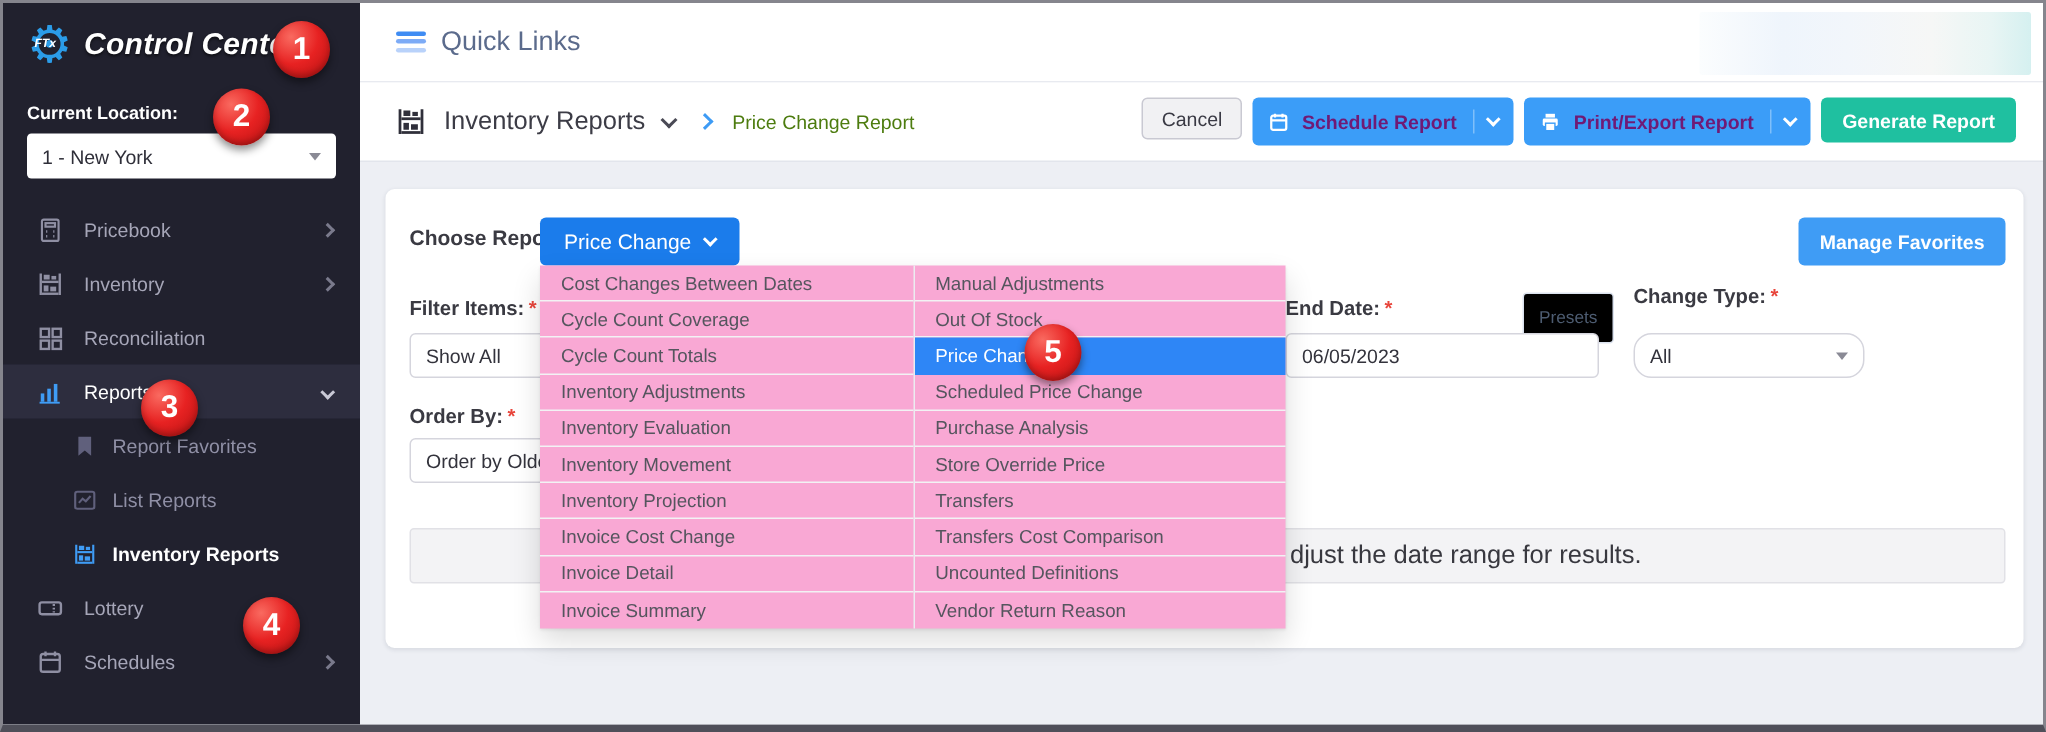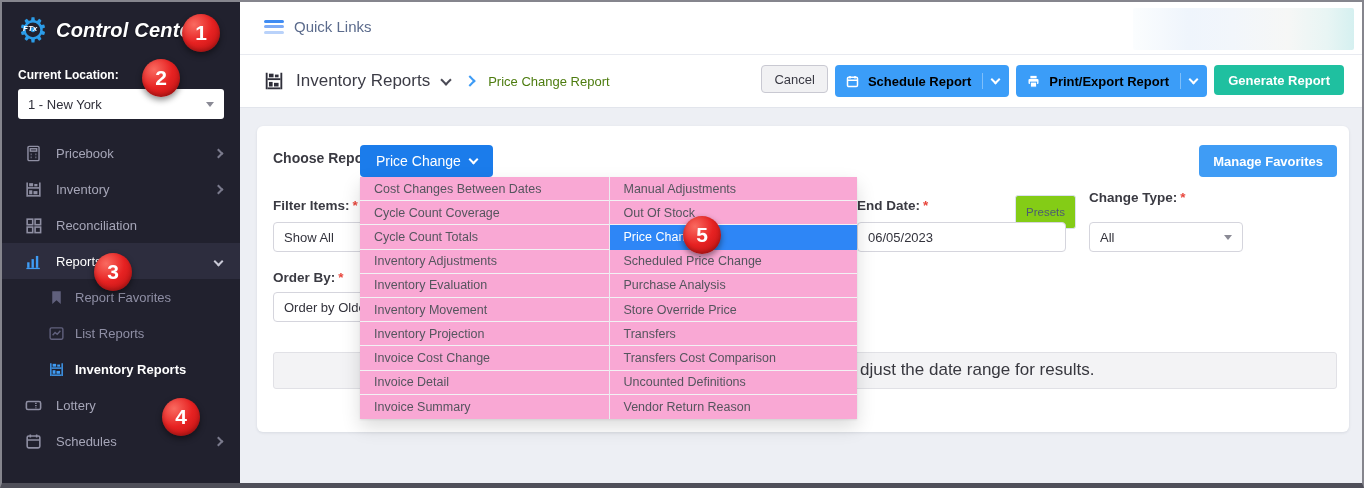--- a/index.html
+++ b/index.html
@@ -37,52 +37,52 @@
     background:radial-gradient(circle at 32% 28%, #f96a60 0%, #e72222 48%, #b51111 100%);
     box-shadow:0 3px 6px rgba(0,0,0,.45), inset 0 -2px 4px rgba(0,0,0,.25);
     color:#fff; font-size:21px; font-weight:bold; display:flex; align-items:center; justify-content:center; }
 
   
   .topbar{ position:absolute; left:238px; right:0; top:0; height:53px; background:#fff; border-bottom:1px solid #e8eaf0; }
   .ql{ position:absolute; left:24px; top:15px; display:flex; align-items:center; cursor:pointer; }
   .burger{ width:20px; margin-right:10px; }
   .burger div{ height:3px; border-radius:2px; margin:2.5px 0; }
   .burger .b1{ background:#3f8cf3; } .burger .b2{ background:#7dabf6; } .burger .b3{ background:#b9d2fa; }
-  .ql-text{ font-size:15px; color:#5b6b8c; }
+  .ql-text{ font-size:18px; color:#5b6b8c; }
   .redacted{ position:absolute; right:8px; top:6px; width:221px; height:42px; border-radius:2px;
     background:linear-gradient(90deg,#fbfdfe 0%,#eff5fc 25%,#f2f6fb 45%,#f6f7f6 70%,#e8f5f4 88%,#d5f0f0 100%); }
 
   
   .header{ position:absolute; left:238px; right:0; top:53px; height:53px; background:#fff; border-bottom:1px solid #e2e5ec; display:flex; align-items:center; padding:0 18px 0 23px; }
   .h-ico{ width:22px; height:22px; color:#2f2f3a; }
   .h-title{ font-size:17px; color:#3c3c46; margin-left:11px; }
   .h-chev{ width:8px; height:8px; border-right:2px solid #4a4a55; border-bottom:2px solid #4a4a55; transform:rotate(45deg); margin:-3px 0 0 12px; }
   .h-sep{ width:8px; height:8px; border-right:2.5px solid #3d9bf5; border-bottom:2.5px solid #3d9bf5; transform:rotate(-45deg); margin:0 14px 0 16px; }
   .h-page{ font-size:13px; color:#4d7c0f; }
   .btns{ margin-left:auto; display:flex; gap:7px; }
   .btn{ height:30px; border-radius:4px; display:flex; align-items:center; font-size:13px; cursor:pointer; }
   .btn-cancel{ background:#f1f1f3; border:1px solid #c9c9d2; color:#3a3a44; padding:0 12px; height:28px; }
-  .btn-blue{ background:#3b9df8; color:#000000; font-weight:bold; padding:16px 10px; }
+  .btn-blue{ background:#3b9df8; color:#701a75; font-weight:bold; padding:16px 10px; }
   .btn-blue .wico{ width:15px; height:15px; margin-right:8px; }
   .btn-div{ width:1px; height:16px; background:rgba(255,255,255,.35); margin:0 9px 0 11px; }
   .wchev{ width:7px; height:7px; border-right:2px solid #fff; border-bottom:2px solid #fff; transform:rotate(45deg); margin-top:-3px; }
   .btn-teal{ background:#1fc0a0; color:#fff; font-weight:bold; padding:0 14px; }
 
   
   .main{ position:absolute; left:238px; right:0; top:106px; bottom:0; background:#edeff4; }
   .panel{ position:absolute; left:17px; top:18px; width:1092px; height:306px; background:#fff; border-radius:6px; box-shadow:0 1px 3px rgba(25,35,65,.1); }
   .lbl{ position:absolute; font-size:13.5px; font-weight:bold; color:#3a3a42; }
   .req{ color:#e8463c; margin-left:3px; font-weight:bold; }
   .choose-lbl{ left:16px; top:24px; font-size:14px; }
   .pc-btn{ position:absolute; left:103px; top:19px; height:32px; background:#1b7ceb; border-radius:4px; color:#fff; font-size:14px; display:flex; align-items:center; padding:0 16px; cursor:pointer; }
   .pc-btn .wchev{ margin-left:9px; }
   .mf-btn{ position:absolute; right:12px; top:19px; height:32px; background:#3f9cf5; border-radius:4px; color:#fff; font-size:13px; font-weight:bold; display:flex; align-items:center; padding:0 14px; cursor:pointer; }
   .field{ position:absolute; height:30px; background:#fff; border:1px solid #d5d5dd; border-radius:4px; display:flex; align-items:center; padding:0 10px; font-size:13px; color:#33333c; }
   .field .caret{ margin-left:auto; }
-  .presets{ position:absolute; left:758px; top:69px; height:23px; background:#84cc16; border:1px solid #dbe2ee; border-radius:3px; font-size:11.5px; color:#4d5c71; display:flex; align-items:center; padding:16px 10px; cursor:pointer; }
+  .presets{ position:absolute; left:758px; top:69px; height:23px; background:#000000; border:1px solid #dbe2ee; border-radius:3px; font-size:11.5px; color:#4d5c71; display:flex; align-items:center; padding:16px 10px; cursor:pointer; }
   .msgbar{ position:absolute; left:16px; top:226px; width:1064px; height:37px; background:#f3f3f5; border:1px solid #e1e1e6; border-radius:3px; }
   .msgbar span{ position:absolute; left:586px; top:7px; font-size:17px; color:#38383f; }
 
   
   .menu{ position:absolute; left:103px; top:51px; width:497px; height:242px; background:#f9a8d4; z-index:20; display:flex;
     box-shadow:0 8px 18px rgba(0,0,0,.14), 0 1px 2px rgba(0,0,0,.08); }
   .col{ width:248.5px; display:grid; grid-template-rows:repeat(10,1fr); }
   .col.c2{ border-left:1px solid #ececf0; }
   .mi{ display:flex; align-items:center; padding-left:14px; font-size:12.5px; color:#55555e; border-bottom:1px solid #f2f2f4; cursor:pointer; white-space:nowrap; }
   .col .mi:last-child{ border-bottom:none; }
@@ -289,21 +289,21 @@
       <span class="lbl" style="left:600px; top:72px;"><span>End Date:</span><span class="req">*</span></span>
       <div class="presets">Presets</div>
       <span class="lbl" style="left:832px; top:64px;"><span>Change Type:</span><span class="req">*</span></span>
 
       <div class="field" style="left:16px; top:96px; width:226px;">
         <span>Show All</span>
       </div>
       <div class="field" style="left:600px; top:96px; width:209px;">
         <span>06/05/2023</span>
       </div>
-      <div class="field" style="left:832px; top:96px; width:154px;">
+      <div class="field" style="left:832px; top:96px; width:154px;border-radius:12px;">
         <span>All</span>
         <span class="caret"></span>
       </div>
 
       <span class="lbl" style="left:16px; top:144px;"><span>Order By:</span><span class="req">*</span></span>
       <div class="field" style="left:16px; top:166px; width:226px;">
         <span>Order by Oldest F</span>
       </div>
 
       <div class="msgbar">

